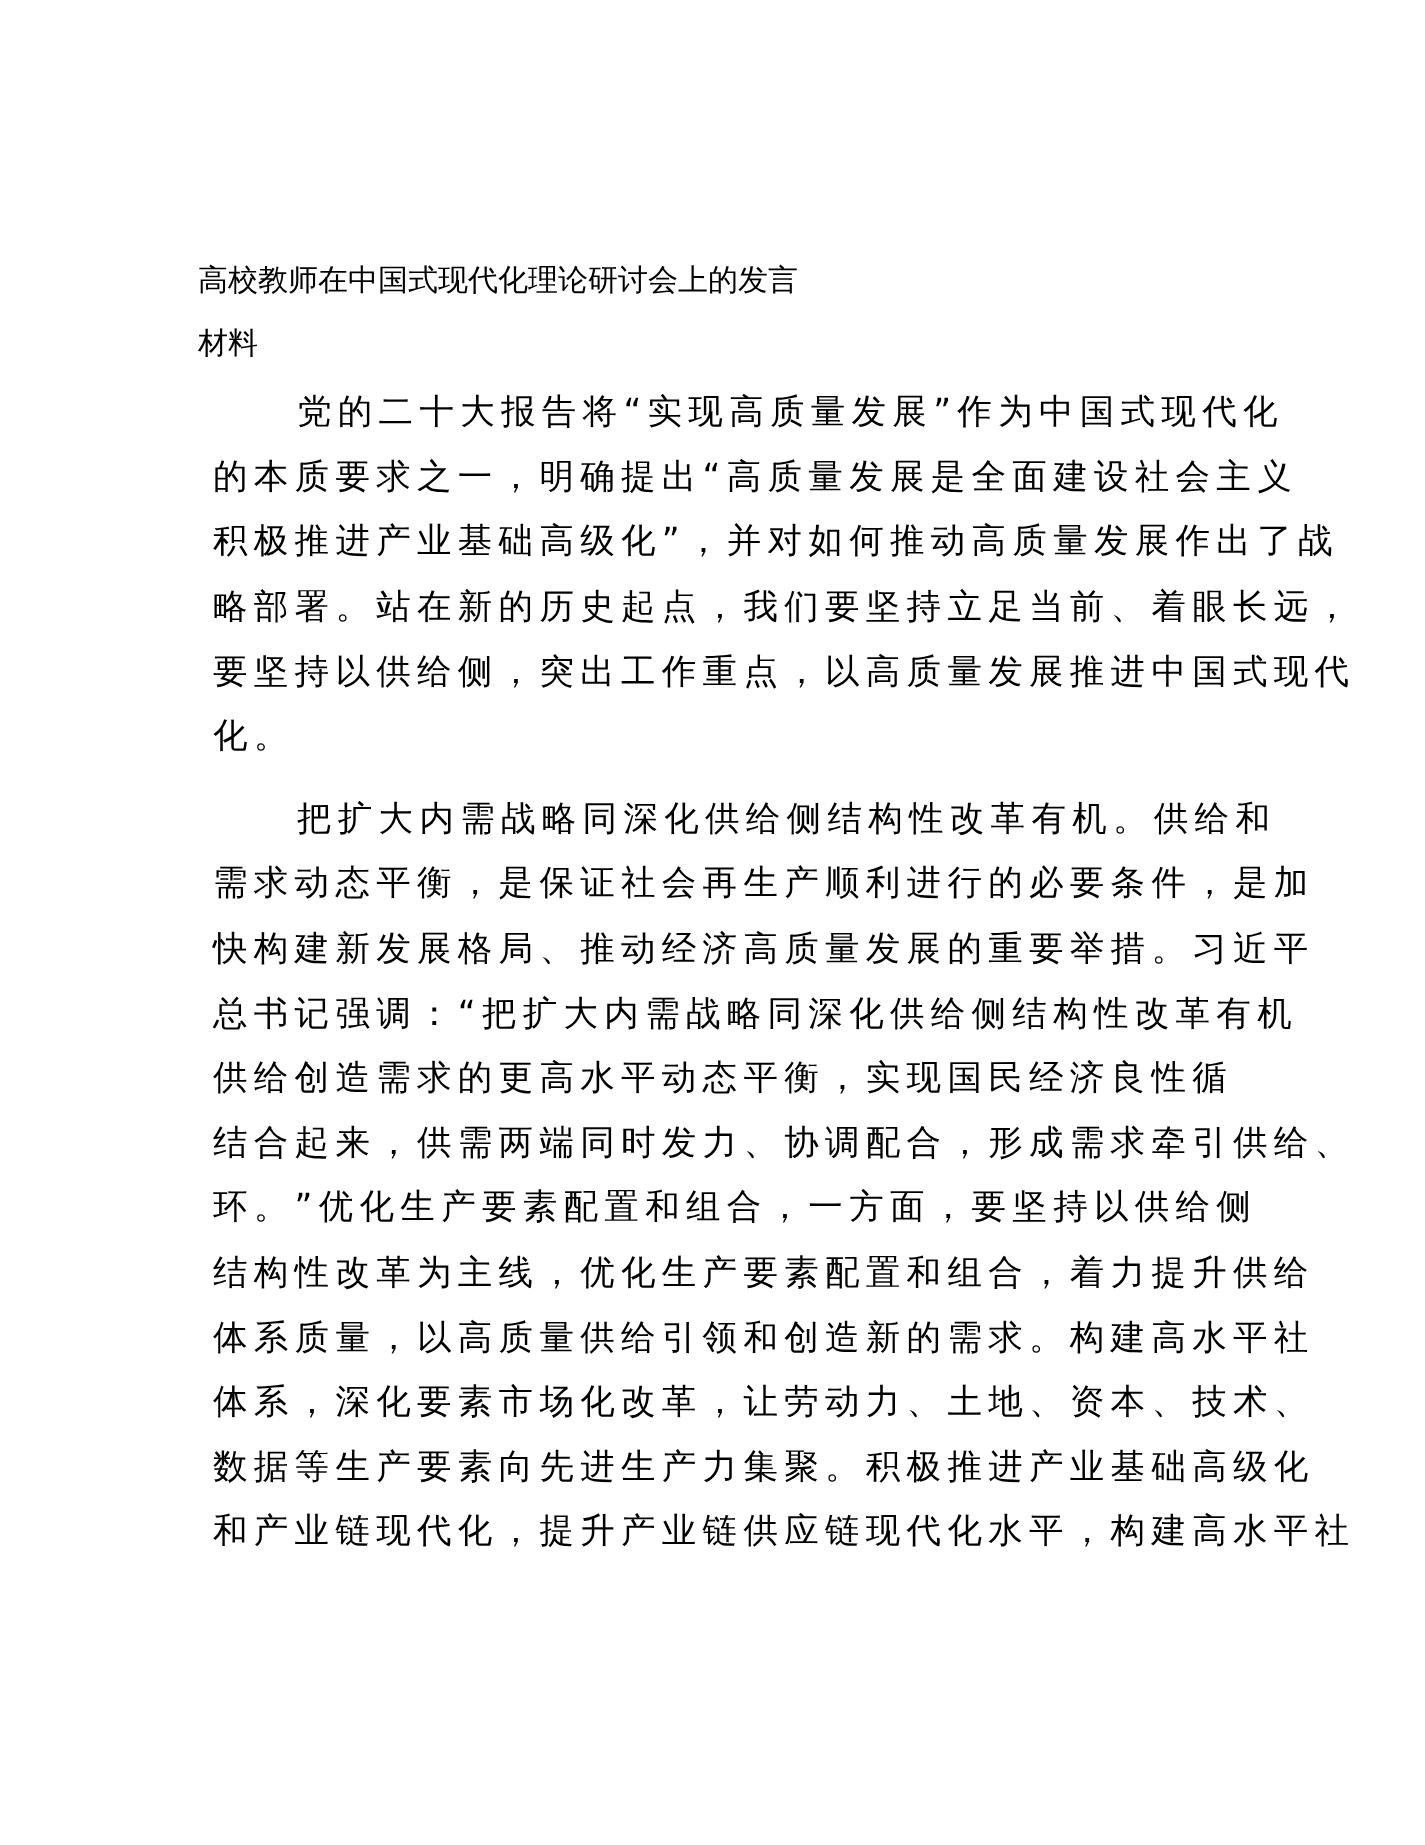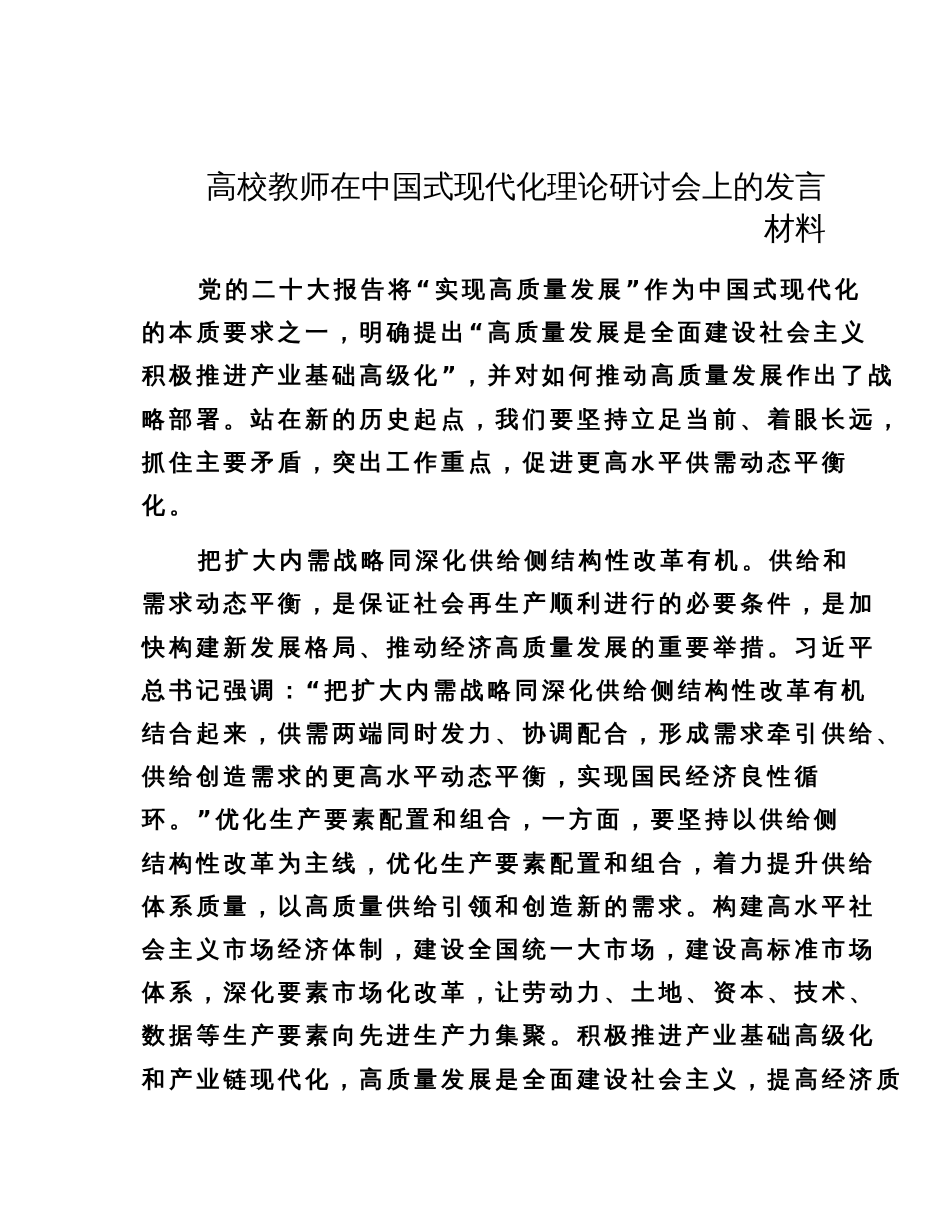--- a/index.html
+++ b/index.html
@@ -15,39 +15,38 @@
       font-family: "DejaVu Sans", "Liberation Sans", sans-serif;
       color: #000000;
     }
     .page {
       position: absolute;
       left: 142px;
       top: 165px;
       width: 674px;
     }
     .title {
-      text-align: right;
-      font-size: 31px;
+      text-align: left;
+      font-size: 20px;
       line-height: 42px;
-      margin: 0 0 19px -10px;
+      margin: 0 0 5px -10px;
       width: 694px;
       letter-spacing: 0px;
       font-weight: normal;
     }
     .para {
       font-size: 23px;
       line-height: 43.2px;
       margin: 0;
       text-align: justify;
       letter-spacing: 4.2px;
     }
     .para .line {
       display: block;
       white-space: nowrap;
-      font-weight: bold;
     }
     .para .line.indent {
       padding-left: 56px;
     }
     .para-gap {
       height: 12px;
     }
   </style>
 </head>
 <body>
@@ -56,34 +55,33 @@
   <h1 class="title">
     <span style="display:block">高校教师在中国式现代化理论研讨会上的发言</span>
     <span style="display:block">材料</span>
   </h1>
 
   <p class="para">
     <span class="line indent">党的二十大报告将“实现高质量发展”作为中国式现代化</span>
     <span class="line">的本质要求之一，明确提出“高质量发展是全面建设社会主义</span>
     <span class="line">积极推进产业基础高级化”，并对如何推动高质量发展作出了战</span>
     <span class="line">略部署。站在新的历史起点，我们要坚持立足当前、着眼长远，</span>
-    <span class="line">抓住主要矛盾，突出工作重点，促进更高水平供需动态平衡</span>
+    <span class="line">要坚持以供给侧，突出工作重点，以高质量发展推进中国式现代</span>
     <span class="line">化。</span>
   </p>
 
   <div class="para-gap"></div>
 
   <p class="para">
     <span class="line indent">把扩大内需战略同深化供给侧结构性改革有机。供给和</span>
     <span class="line">需求动态平衡，是保证社会再生产顺利进行的必要条件，是加</span>
     <span class="line">快构建新发展格局、推动经济高质量发展的重要举措。习近平</span>
     <span class="line">总书记强调：“把扩大内需战略同深化供给侧结构性改革有机</span>
+    <span class="line">供给创造需求的更高水平动态平衡，实现国民经济良性循</span>
     <span class="line">结合起来，供需两端同时发力、协调配合，形成需求牵引供给、</span>
-    <span class="line">供给创造需求的更高水平动态平衡，实现国民经济良性循</span>
     <span class="line">环。”优化生产要素配置和组合，一方面，要坚持以供给侧</span>
     <span class="line">结构性改革为主线，优化生产要素配置和组合，着力提升供给</span>
     <span class="line">体系质量，以高质量供给引领和创造新的需求。构建高水平社</span>
-    <span class="line">会主义市场经济体制，建设全国统一大市场，建设高标准市场</span>
     <span class="line">体系，深化要素市场化改革，让劳动力、土地、资本、技术、</span>
     <span class="line">数据等生产要素向先进生产力集聚。积极推进产业基础高级化</span>
-    <span class="line">和产业链现代化，高质量发展是全面建设社会主义，提高经济质</span>
+    <span class="line">和产业链现代化，提升产业链供应链现代化水平，构建高水平社</span>
   </p>
 </div>
 
 </body></html>

